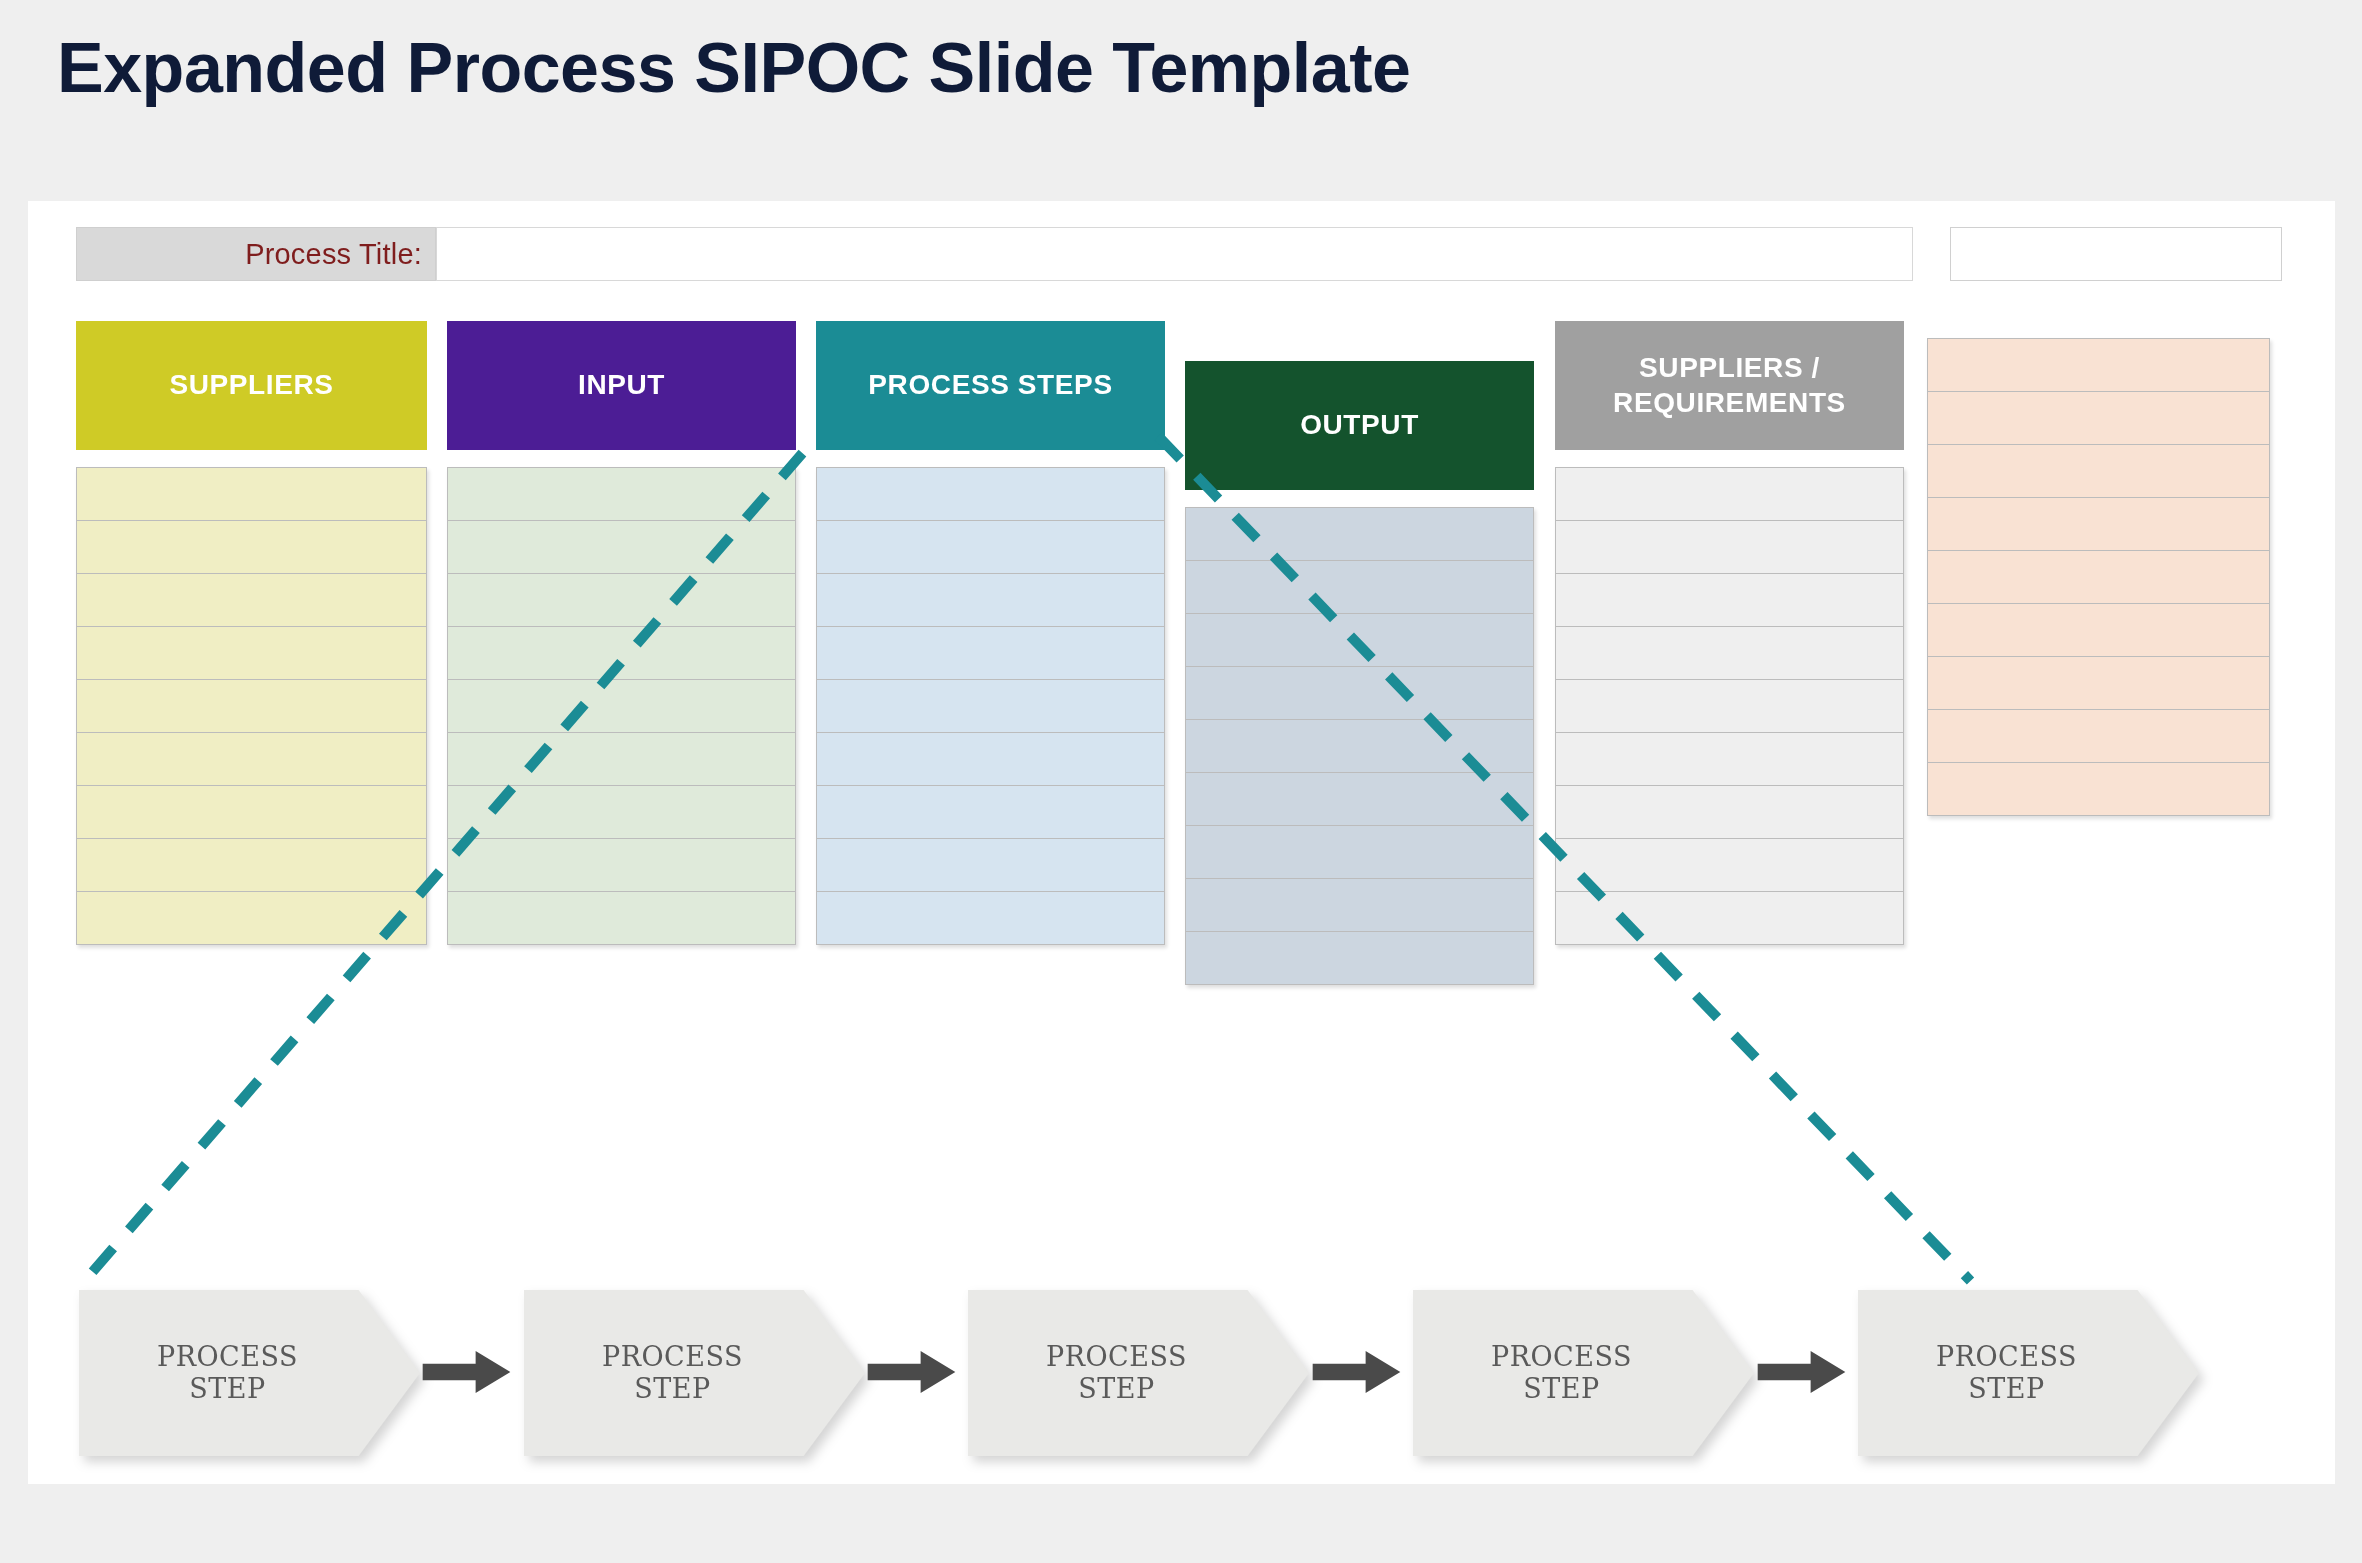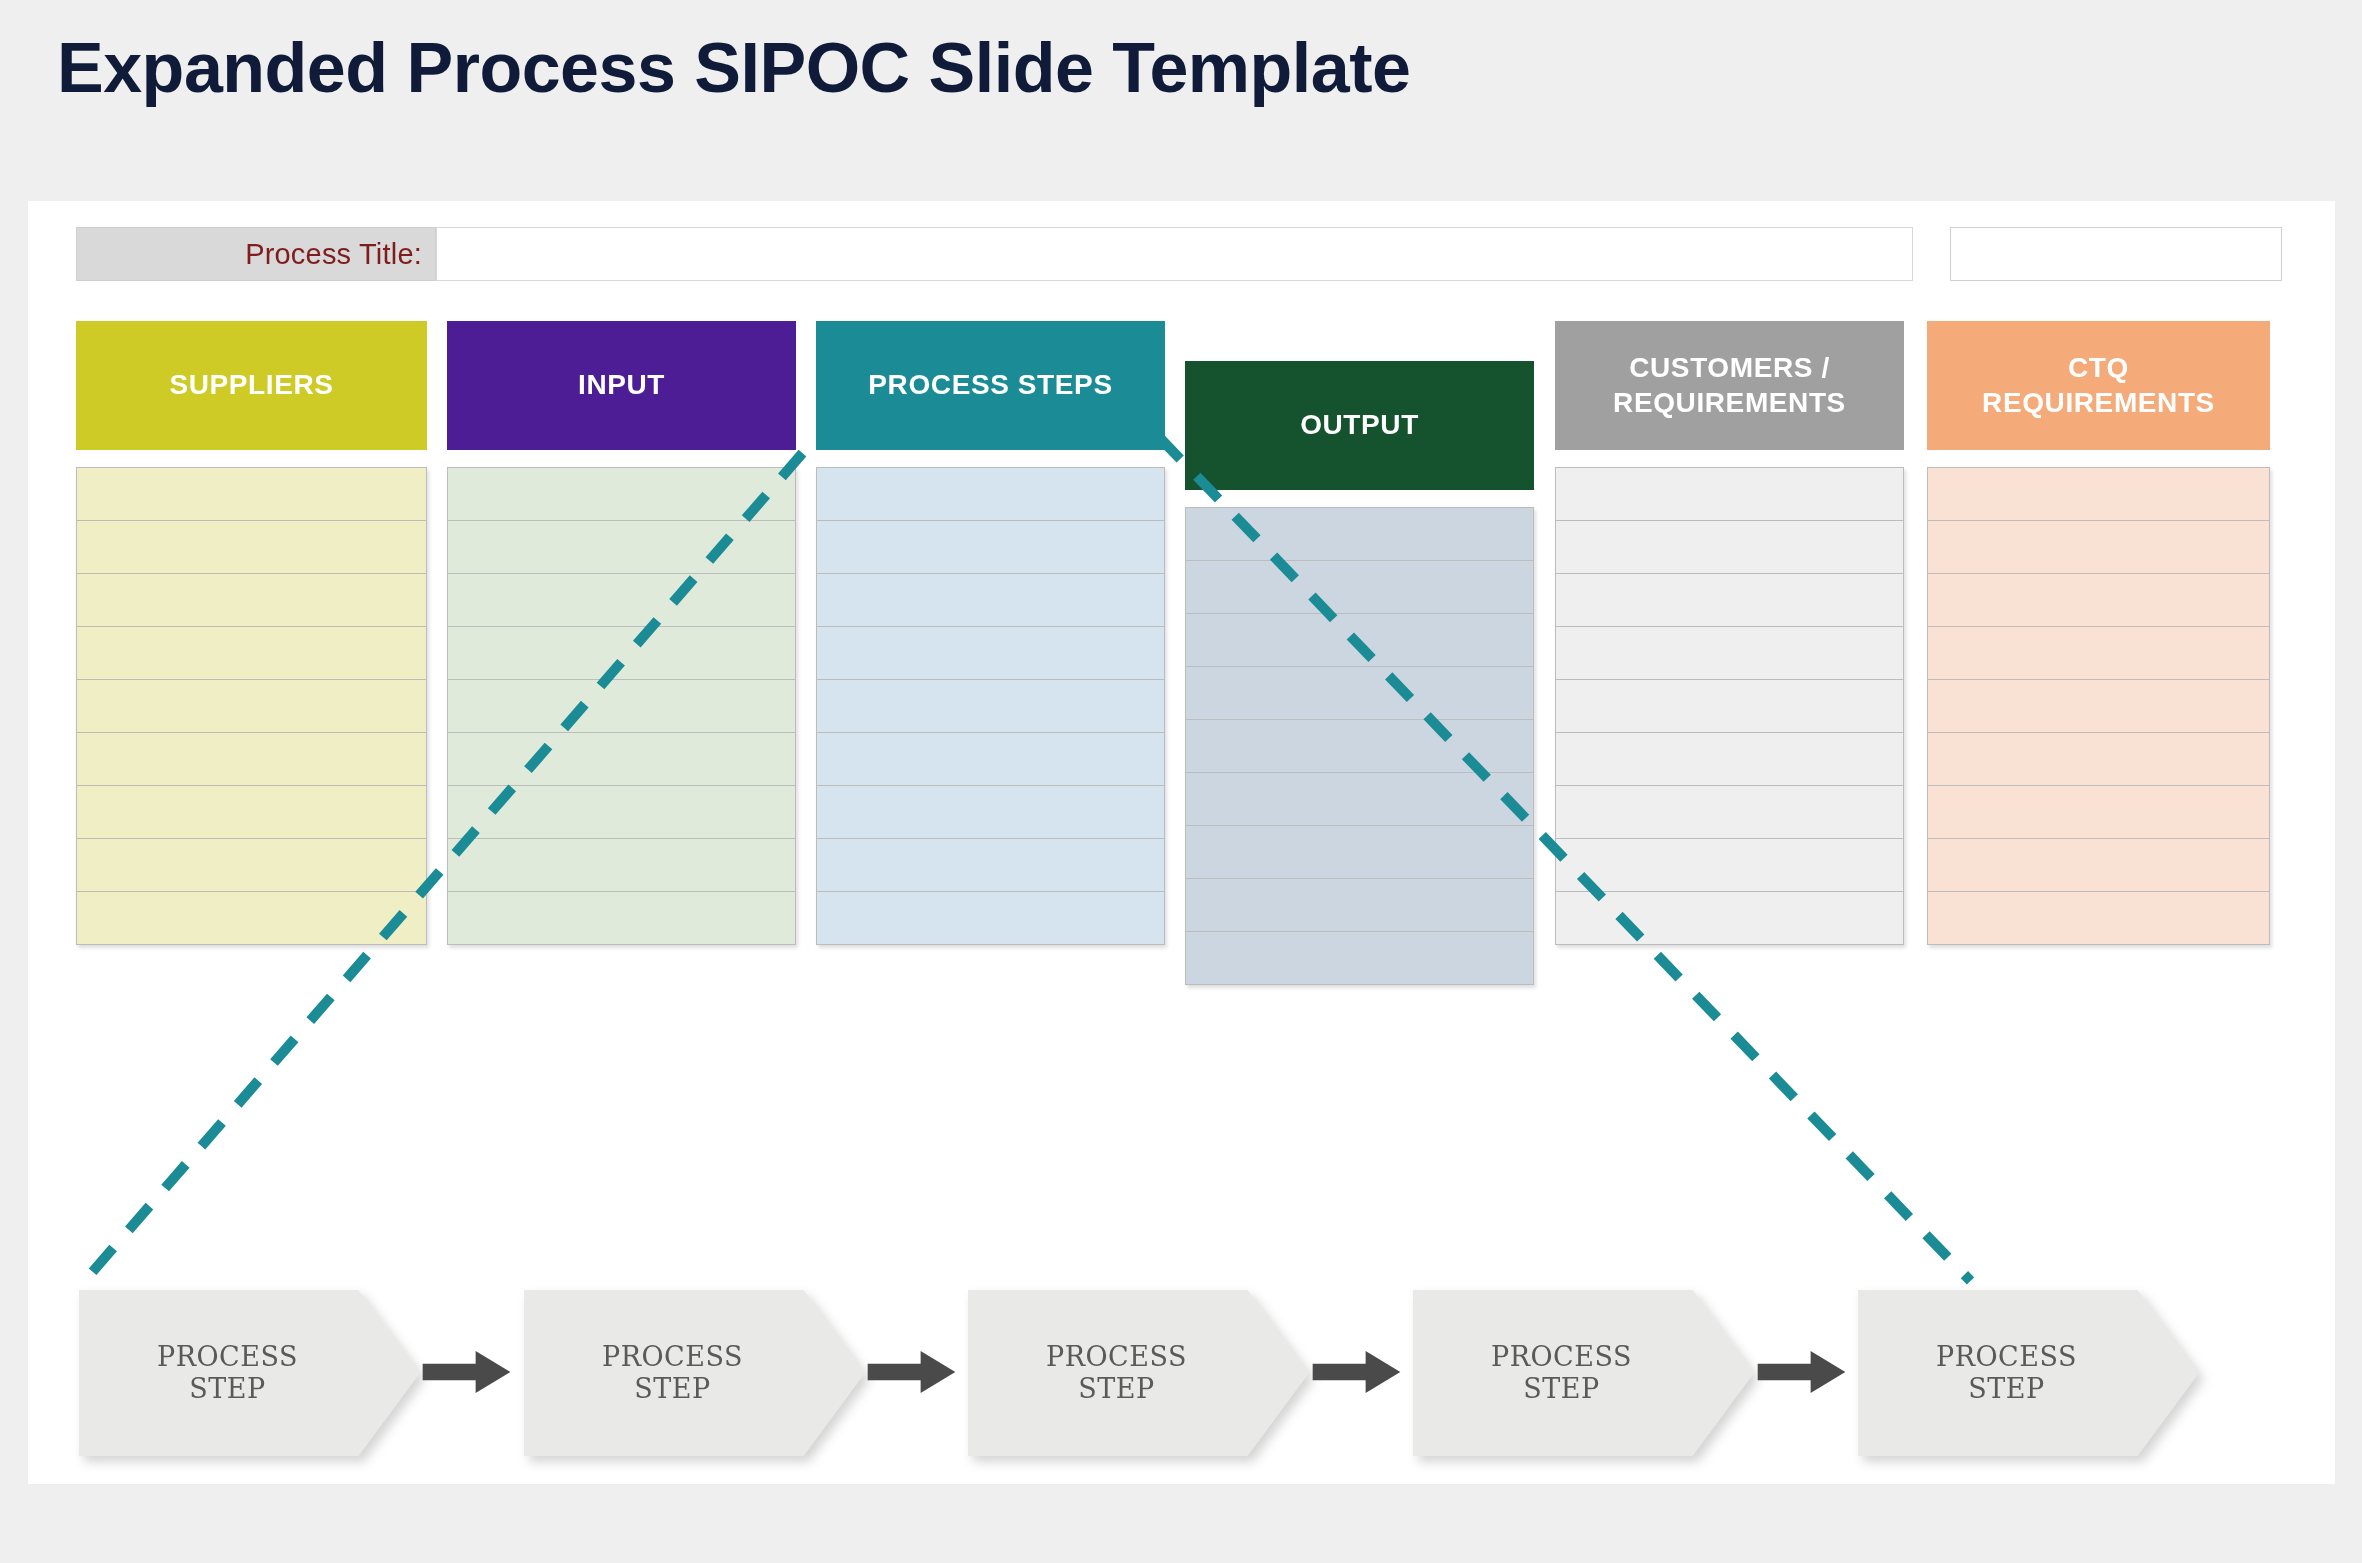--- a/index.html
+++ b/index.html
@@ -247,43 +247,37 @@
             <div class="body-row"></div>
             <div class="body-row"></div>
             <div class="body-row"></div>
             <div class="body-row"></div>
             <div class="body-row"></div>
           </div>
         </div>
         <div class="sipoc-col" style="left: 1479px; width: 349px;">
           <div class="col-header" style="background: rgb(160, 160, 160);">
             <div>
-              <div>CUSTOMERS /</div>
+              <div>SUPPLIERS /</div>
               <div>REQUIREMENTS</div>
             </div>
           </div>
           <div class="col-body" style="background: rgb(239, 239, 239);">
             <div class="body-row"></div>
             <div class="body-row"></div>
             <div class="body-row"></div>
             <div class="body-row"></div>
             <div class="body-row"></div>
             <div class="body-row"></div>
             <div class="body-row"></div>
             <div class="body-row"></div>
             <div class="body-row"></div>
           </div>
         </div>
         <div class="sipoc-col" style="left: 1851px; width: 343px;">
-          <div class="col-header" style="background: rgb(244, 171, 121);">
-            <div>
-              <div>CTQ</div>
-              <div>REQUIREMENTS</div>
-            </div>
-          </div>
           <div class="col-body" style="background: rgb(249, 226, 211);">
             <div class="body-row"></div>
             <div class="body-row"></div>
             <div class="body-row"></div>
             <div class="body-row"></div>
             <div class="body-row"></div>
             <div class="body-row"></div>
             <div class="body-row"></div>
             <div class="body-row"></div>
             <div class="body-row"></div>

